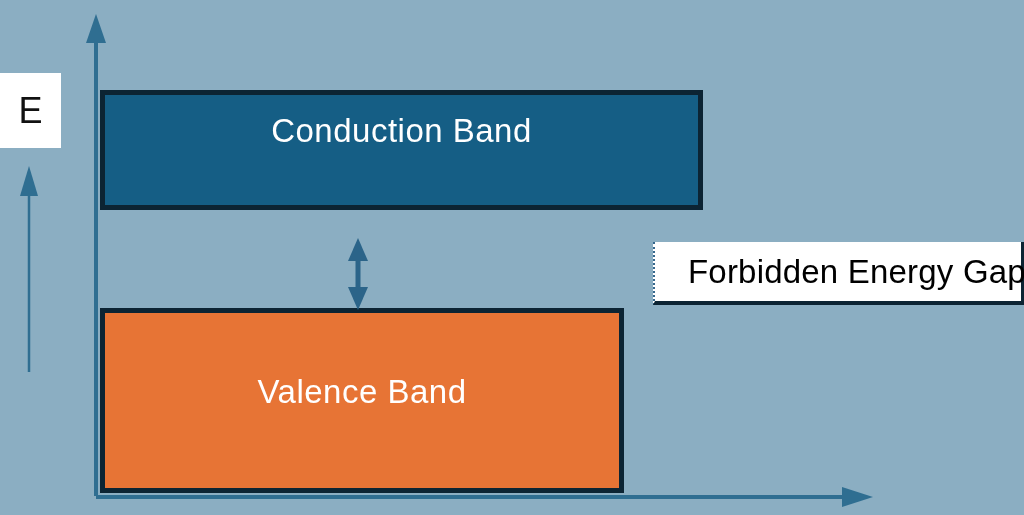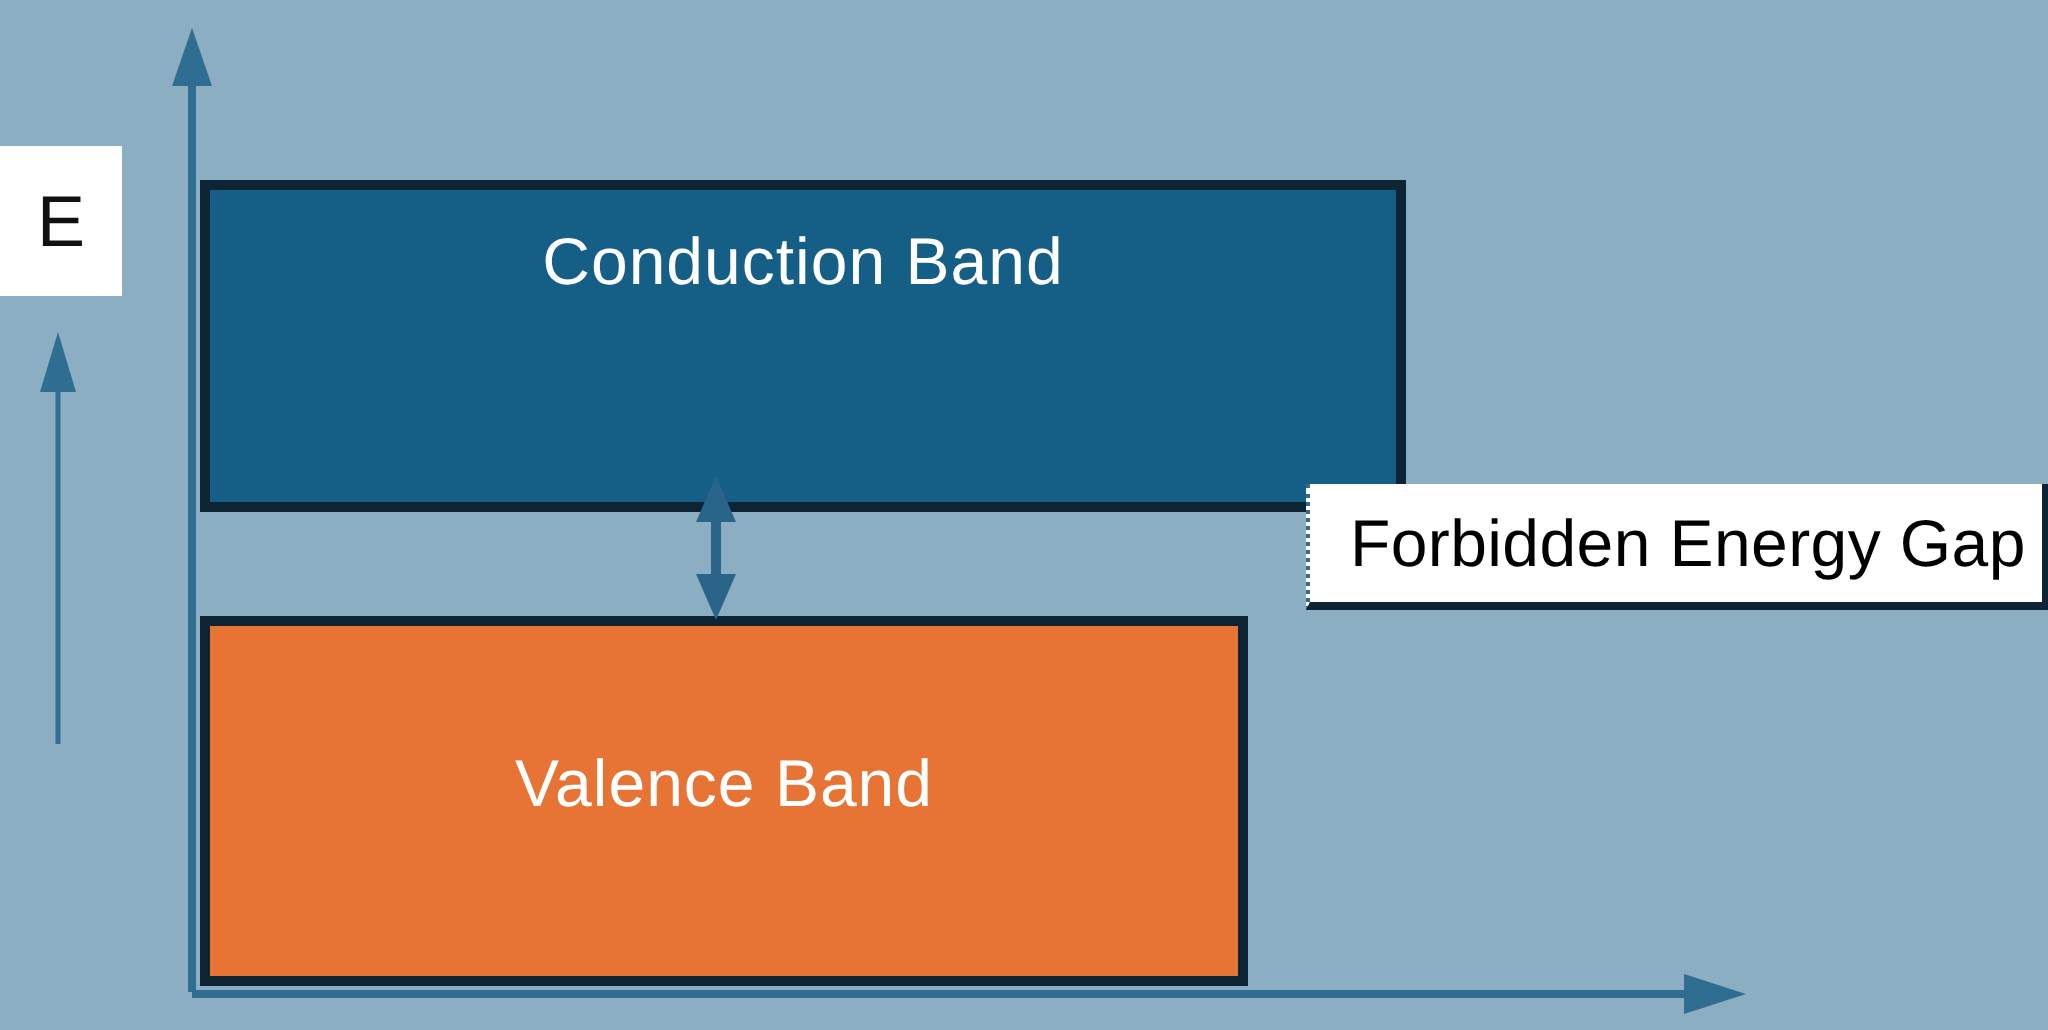--- a/index.html
+++ b/index.html
@@ -46,21 +46,21 @@
     box-sizing: border-box;
     border: 5px solid #0C2433;
     display: flex;
     justify-content: center;
     z-index: 2;
   }
   .band.conduction {
     left: 100px;
     top: 90px;
     width: 603px;
-    height: 166px;
+    height: 120px;
     background: #155E85;
     align-items: flex-start;
     padding-top: 16px;
   }
   .band.valence {
     left: 100px;
     top: 308px;
     width: 524px;
     height: 185px;
     background: #E77435;
@@ -96,21 +96,21 @@
     top: 242px;
     width: 371px;
     height: 63px;
     background: #FFFFFF;
     box-sizing: border-box;
     border-bottom: 4px solid #0C2433;
     border-right: 3px solid #0C2433;
     border-left: 2px dotted #35678C;
     display: flex;
     align-items: center;
-    padding-left: 20px;
+    padding-left: 33px;
     z-index: 3;
   }
   .gap-box span {
     color: #000000;
     font-size: 33px;
     letter-spacing: 0.2px;
     white-space: nowrap;
   }
 </style>
 </head>

